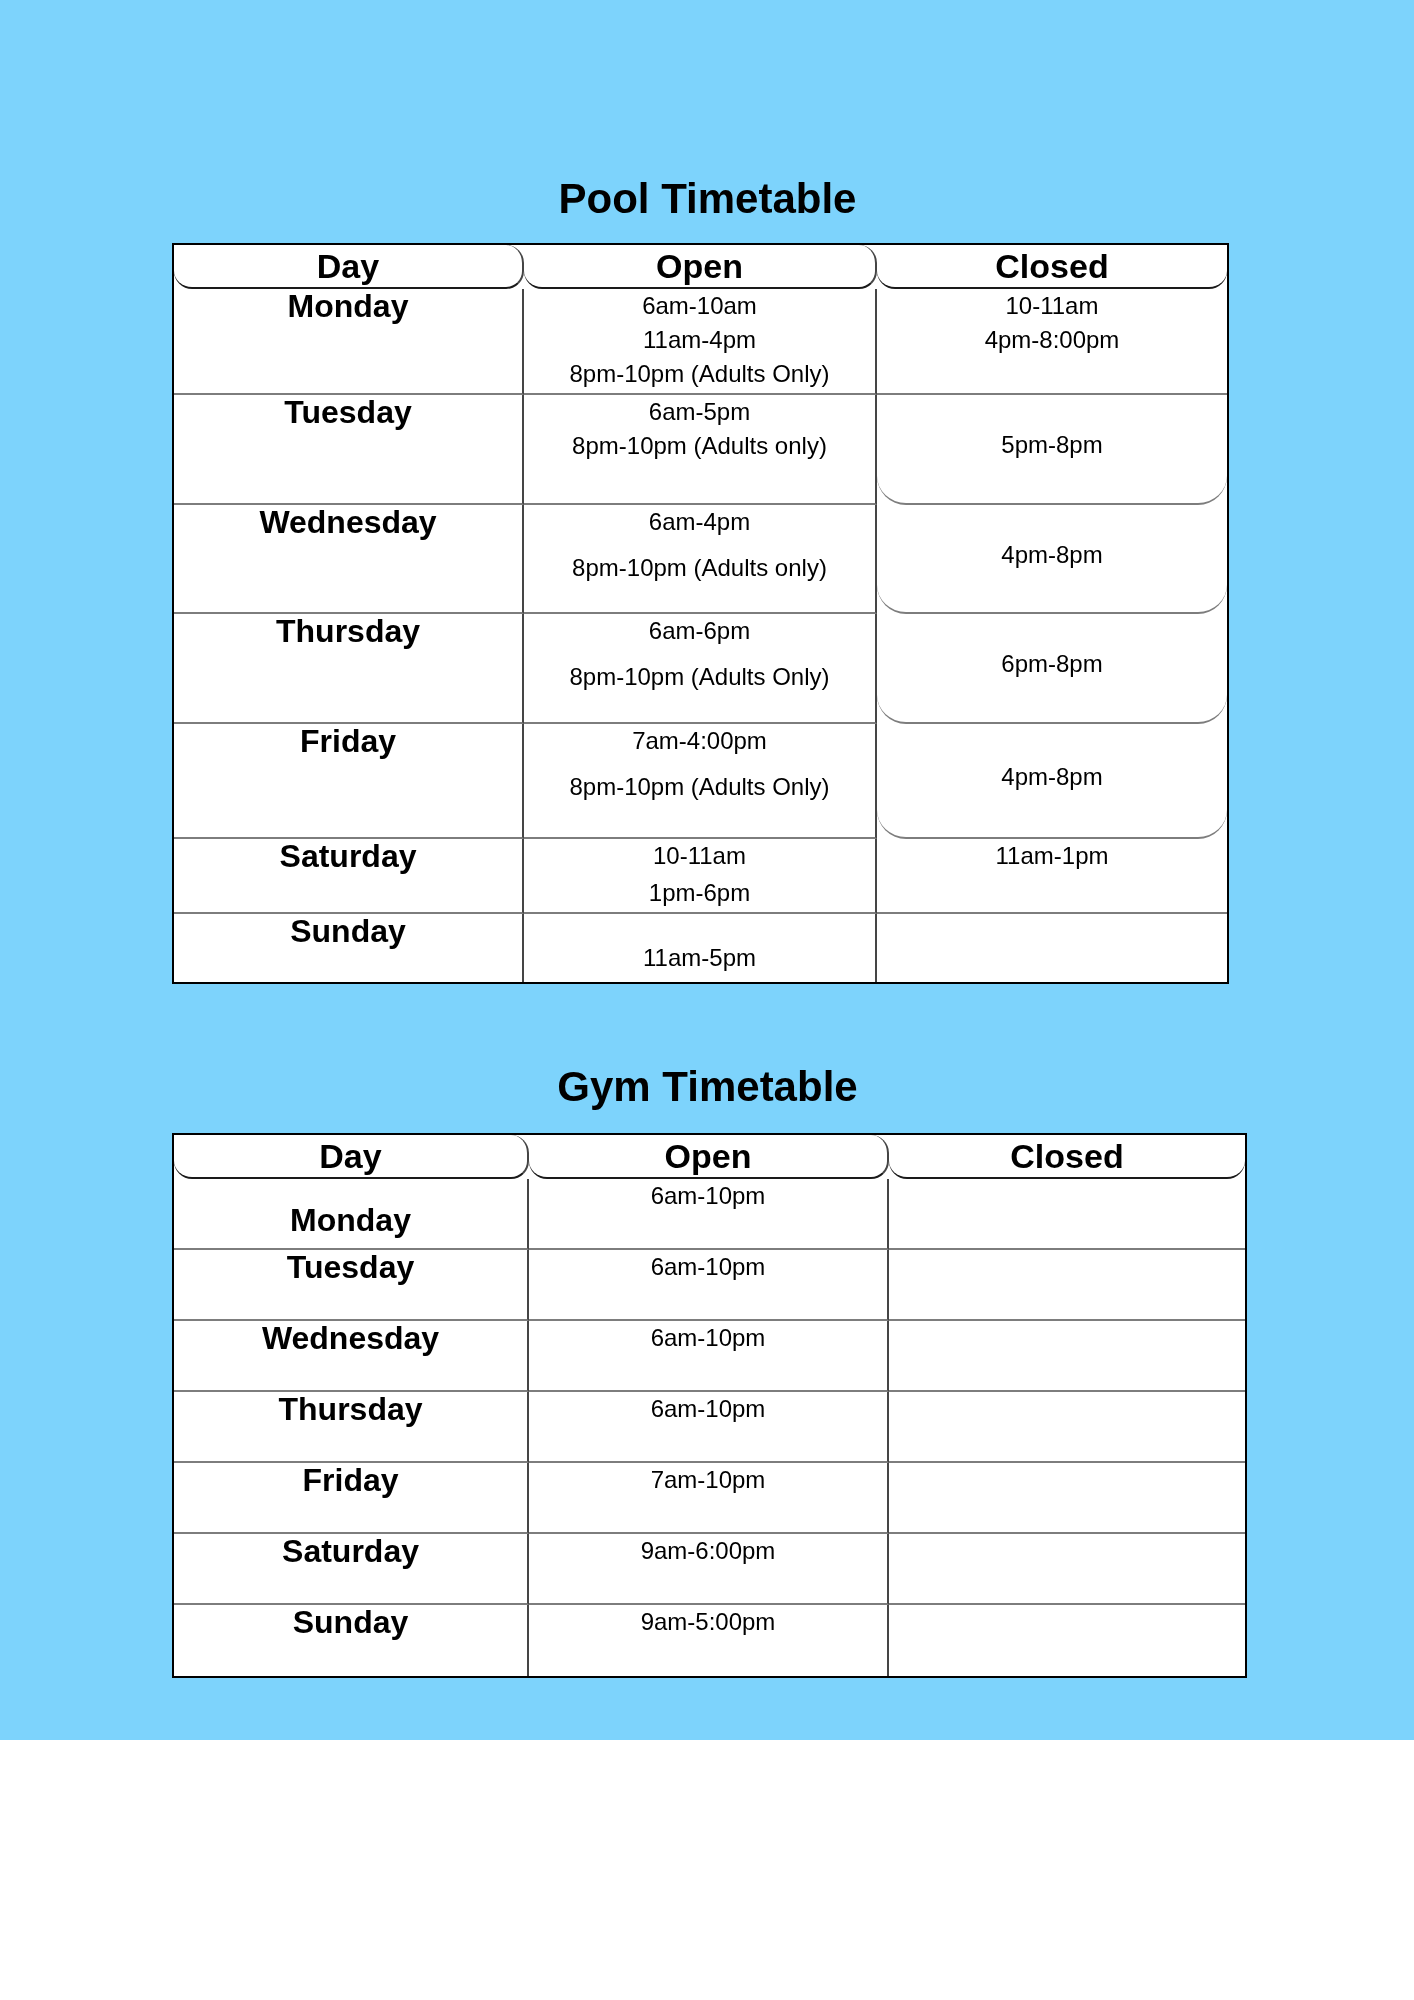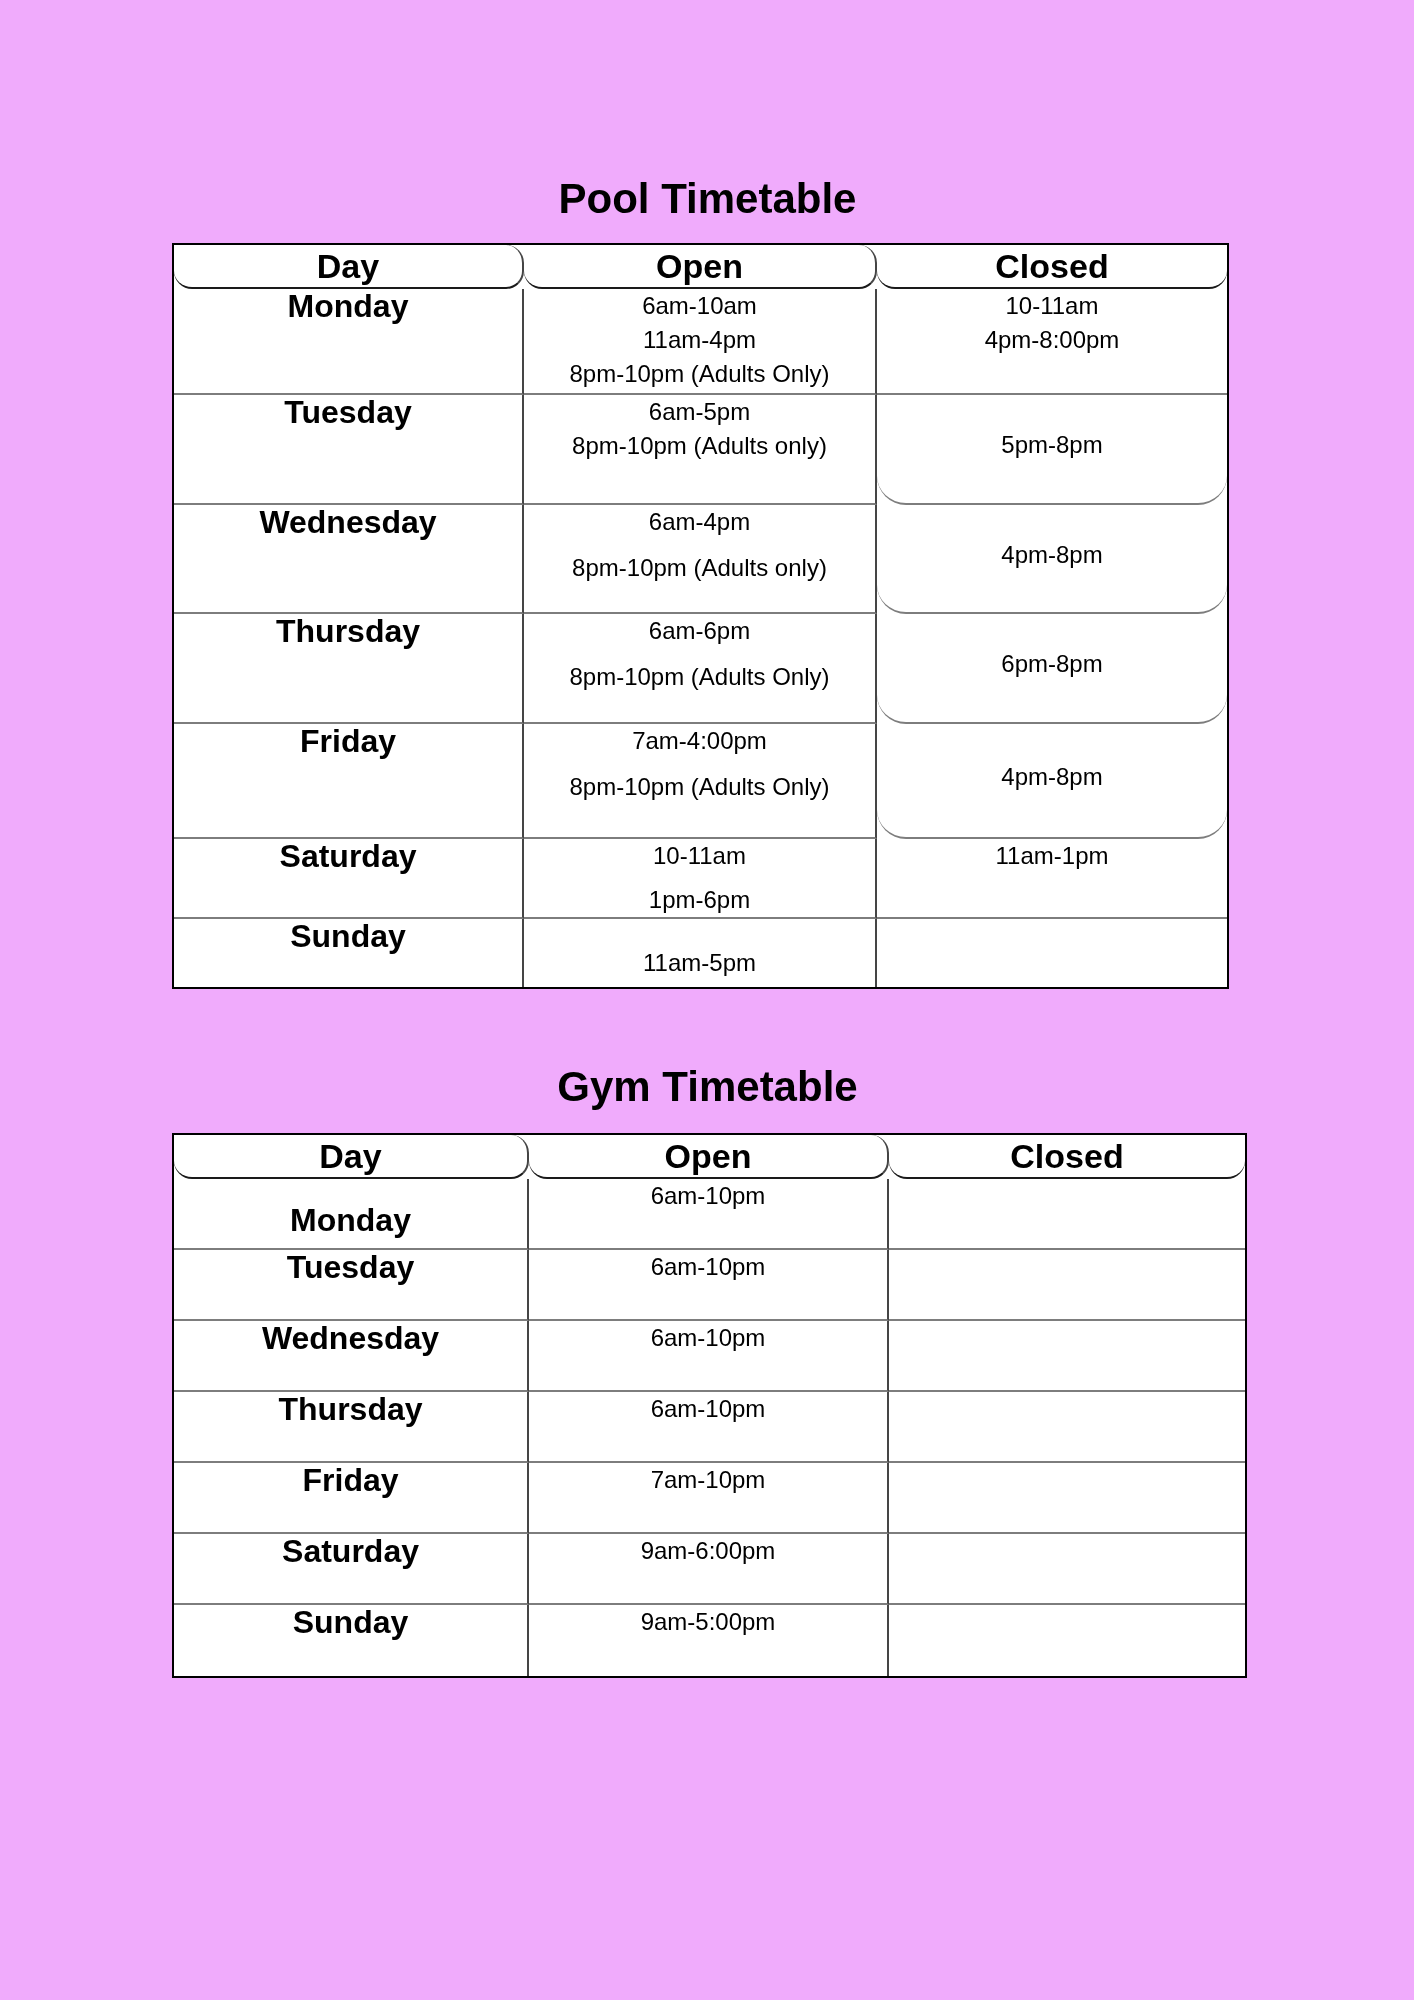--- a/index.html
+++ b/index.html
@@ -3,22 +3,22 @@
 <meta charset="utf-8">
 <style>
   html, body {
     margin: 0;
     padding: 0;
     background: #ffffff;
   }
   #page {
     position: relative;
     width: 1414px;
-    height: 2000px;
-    background: #f0abfc;
+    height: 1740px;
+    background: #7dd3fc;
     font-family: "Liberation Sans", sans-serif;
     color: #000000;
     overflow: hidden;
   }
   .doc-title {
     position: absolute;
     left: 172px;
     width: 1071px;
     text-align: center;
     font-size: 42px;
@@ -70,21 +70,21 @@
     line-height: 34px;
   }
   td.open-cell, td.closed-cell {
     vertical-align: top;
     padding-top: 5px;
     font-size: 24px;
     line-height: 34px;
   }
   .line { line-height: 34px; }
   .gap12 { margin-top: 12px; }
-  .gap7  { margin-top: 10px; }
+  .gap7  { margin-top: 3px; }
   td.closed-cell.mid {
     vertical-align: middle;
     padding-top: 0;
     padding-bottom: 8px;
     border-radius: 29px;
   }
   td.open-cell.pad13 { padding-top: 27px; }
   td.day-cell.low-day { padding-top: 24px; }
 
   

